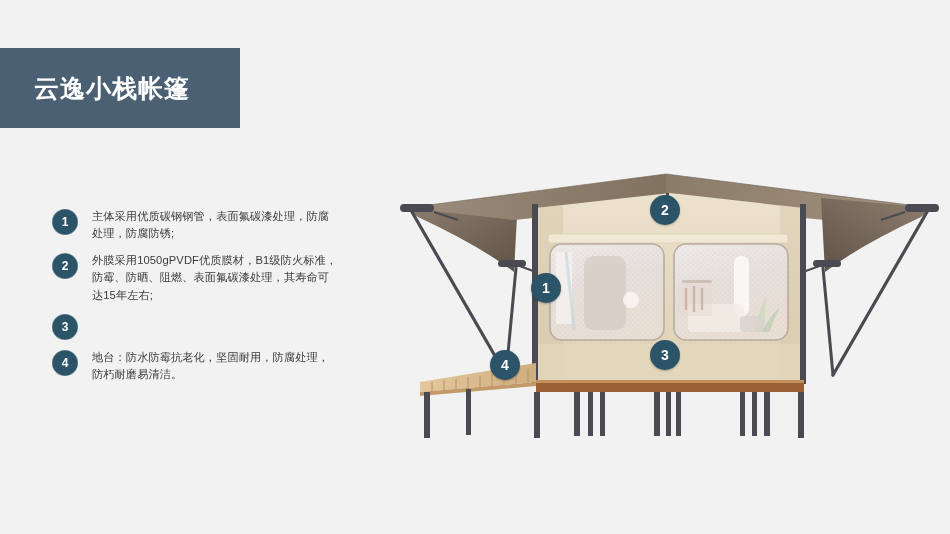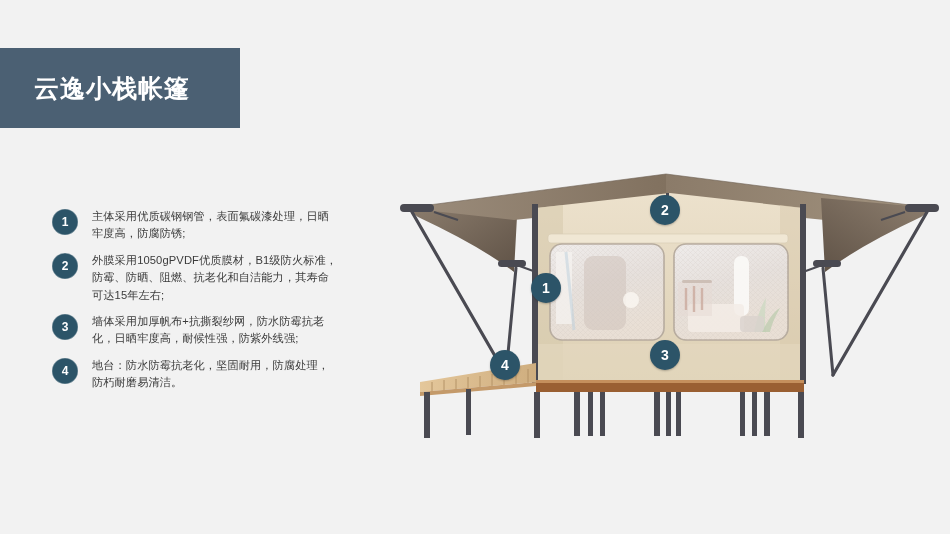--- a/index.html
+++ b/index.html
@@ -82,31 +82,30 @@
 <div class="page">
 
   <div class="banner">
     <div class="banner-title">云逸小栈帐篷</div>
   </div>
 
   <div class="feature-list">
 
     <div class="feature-item">
       <div class="badge">1</div>
-      <div class="feature-text">主体采用优质碳钢钢管，表面氟碳漆处理，日晒牢度高，防腐防锈;</div>
+      <div class="feature-text">主体采用优质碳钢钢管，表面氟碳漆处理，防腐处理，防腐防锈;</div>
     </div>
 
     <div class="feature-item">
       <div class="badge">2</div>
-      <div class="feature-text">外膜采用1050gPVDF优质膜材，B1级防火标准，防霉、防晒、阻燃、抗老化和自洁能力，其寿命可达15年左右;</div>
+      <div class="feature-text">外膜采用1050gPVDF优质膜材，B1级防火标准，防霉、防晒、阻燃、表面氟碳漆处理，其寿命可达15年左右;</div>
     </div>
 
     <div class="feature-item">
       <div class="badge">3</div>
-      <div class="feature-text">墙体采用加厚帆布+抗撕裂纱网，防水防霉抗老化，日晒牢度高，耐候性强，防紫外线强;</div>
     </div>
 
     <div class="feature-item">
       <div class="badge">4</div>
       <div class="feature-text">地台：防水防霉抗老化，坚固耐用，防腐处理，防朽耐磨易清洁。</div>
     </div>
 
   </div>
 
   <div class="illustration">

